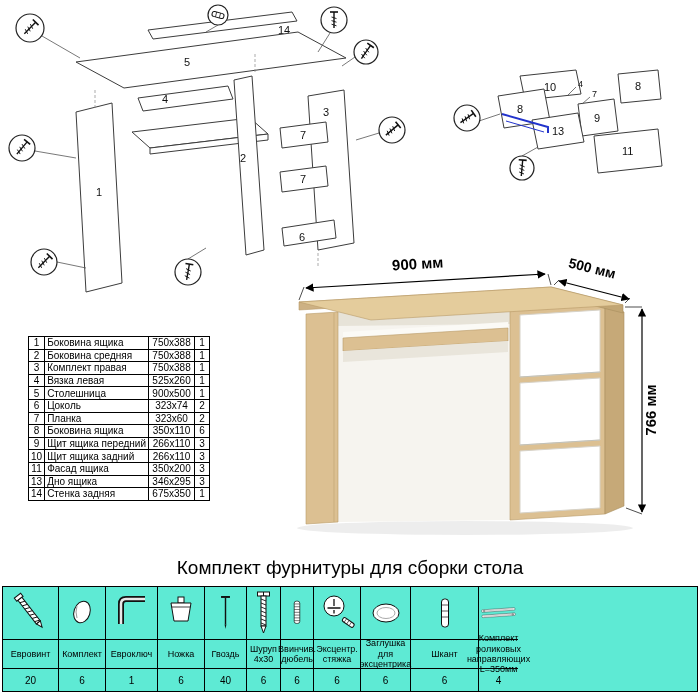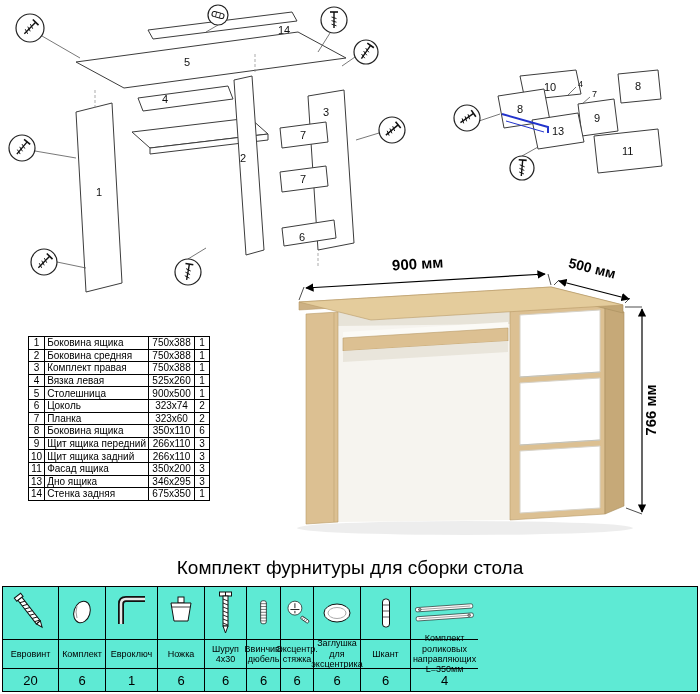--- a/index.html
+++ b/index.html
@@ -42,21 +42,21 @@
   .hw-col:nth-child(6){width:34px}
   .hw-col:nth-child(7){width:33px}
   .hw-col:nth-child(8){width:47px}
   .hw-col:nth-child(9){width:50px}
   .hw-col:nth-child(10){width:68px}
   .hw-col:nth-child(11){width:40px}
   .hw-col:nth-child(12){flex:1}
   .hw-icon{height:52px;display:flex;align-items:center;justify-content:center}
   .hw-name{height:30px;border-top:1px solid #000;border-bottom:1px solid #000;font-size:9px;line-height:1.15;
     display:flex;align-items:center;justify-content:center;text-align:center;padding:1px 2px}
-  .hw-qty{height:22px;font-size:13px;display:flex;align-items:center;justify-content:center}
+  .hw-qty{height:22px;font-size:10px;display:flex;align-items:center;justify-content:center}
   .hw-icon svg{display:block}
 </style>
 </head>
 <body>
 
 <svg class="top-svg dg" width="700" height="320" viewBox="0 0 700 320">
   <defs>
     <g id="sg">
       <line x1="-4" y1="-8" x2="4" y2="-8" stroke="#111" stroke-width="1.6"></line>
       <line x1="0" y1="-8" x2="0" y2="8" stroke="#111" stroke-width="1.4"></line>
@@ -361,20 +361,31 @@
       <svg width="46" height="50" viewBox="0 0 46 50">
         <rect x="20" y="9" width="6" height="6" fill="#fff" stroke="#111"></rect>
         <path d="M13,15 h20 l-3,18 h-14 z" fill="#fff" stroke="#111"></path>
         <line x1="13.7" y1="19" x2="32.3" y2="19" stroke="#111" stroke-width="0.8"></line>
         </svg>
     </div>
     <div class="hw-name">Ножка</div>
     <div class="hw-qty">6</div>
   </div>
 
+  <div class="hw-col">
+    <div class="hw-icon">
+      <svg width="46" height="50" viewBox="0 0 46 50">
+        <line x1="18" y1="7" x2="28" y2="7" stroke="#111" stroke-width="2.2"></line>
+        <line x1="23" y1="8" x2="23" y2="38" stroke="#111" stroke-width="1.6"></line>
+        <path d="M22,38 L24,38 L23,43 z" fill="#111"></path>
+        </svg>
+    </div>
+    <div class="hw-name">Гвоздь</div>
+    <div class="hw-qty">40</div>
+  </div>
 
 
   <div class="hw-col">
     <div class="hw-icon">
       <svg width="33" height="50" viewBox="0 0 33 50">
           <g stroke="#111" fill="#fff">
         <rect x="10.5" y="4" width="12" height="4"></rect>
             <line x1="16.5" y1="4" x2="16.5" y2="8"></line>
         <rect x="14" y="8" width="5" height="30"></rect>
         <path d="M14,11 L19,13 M14,15 L19,17 M14,19 L19,21 M14,23 L19,25 M14,27 L19,29 M14,31 L19,33 M14,35 L19,37" stroke-width="0.9"></path>

